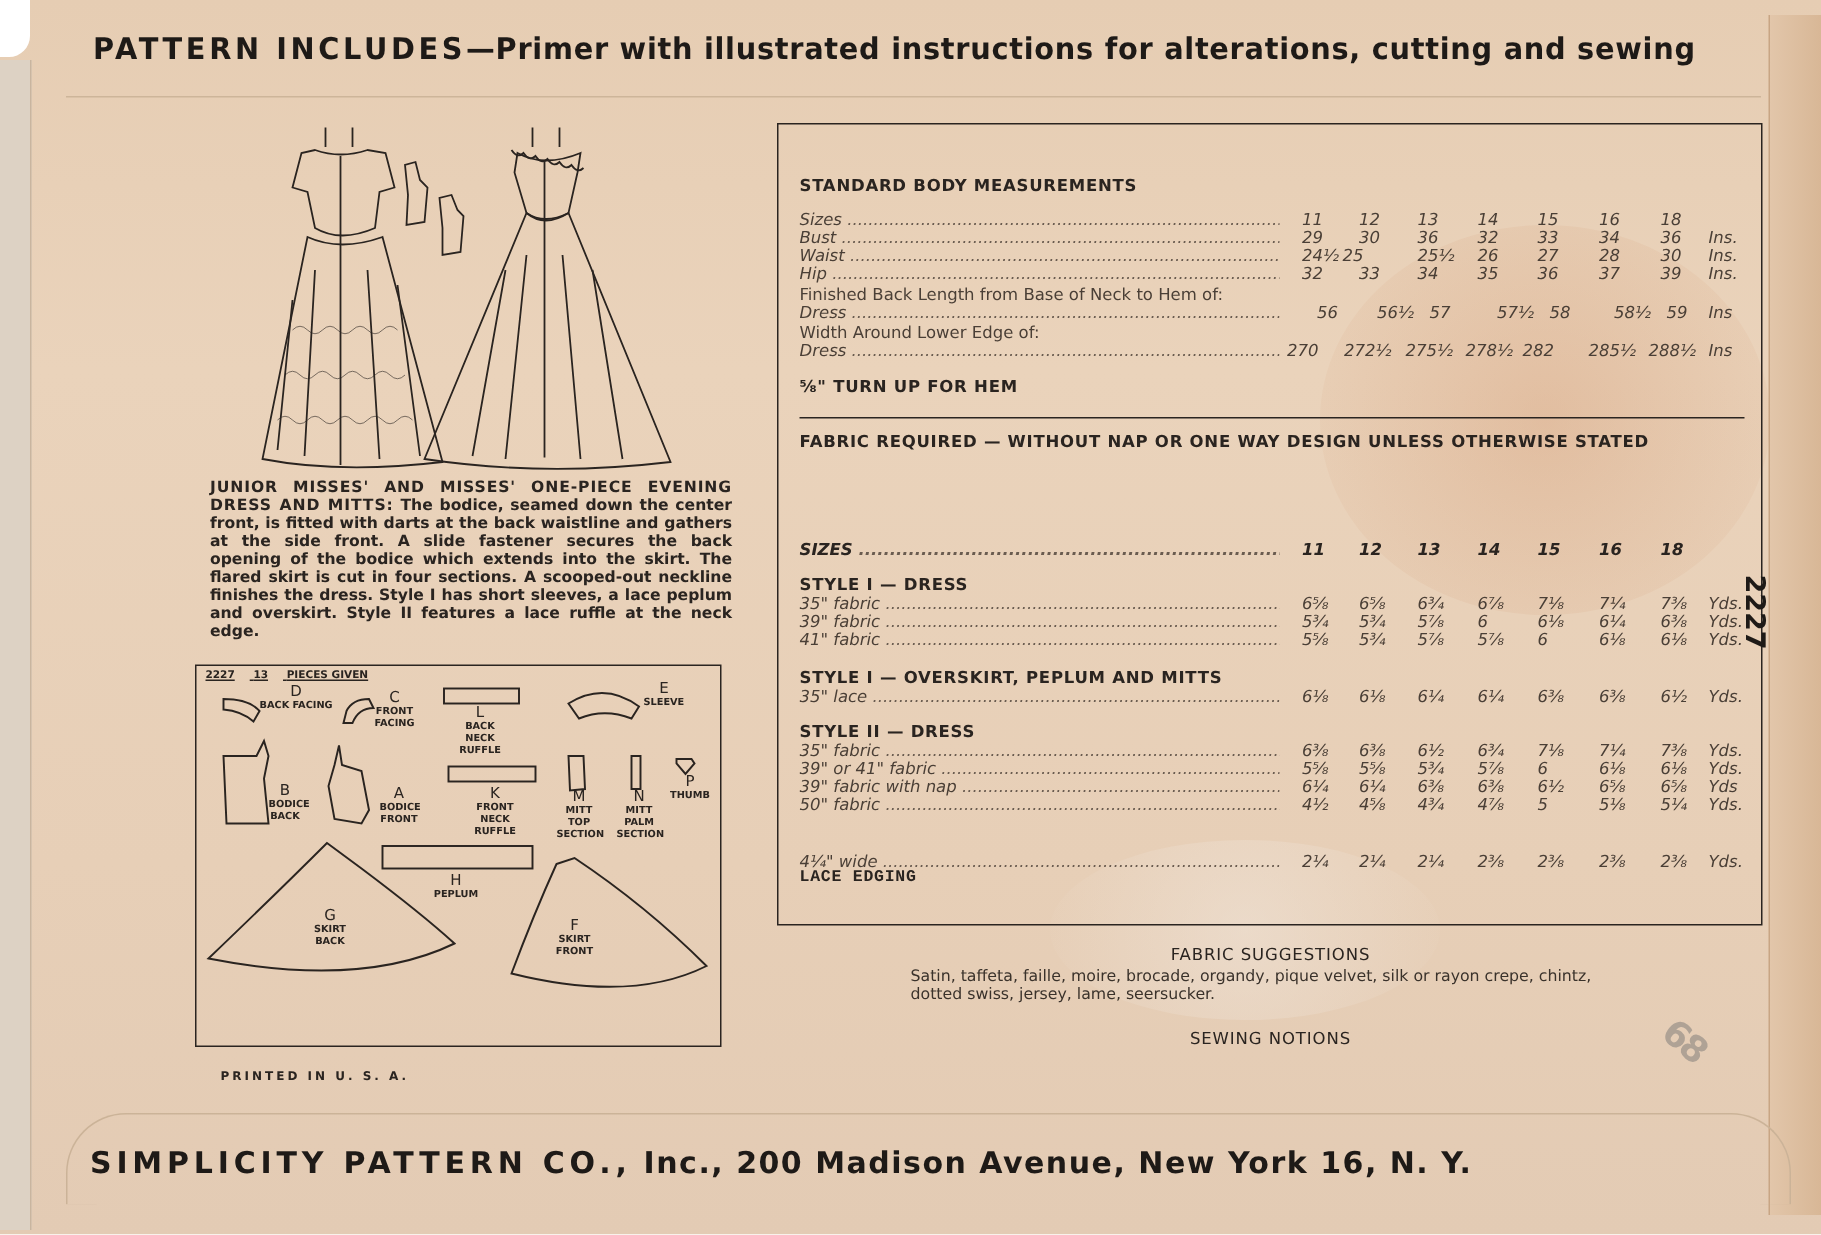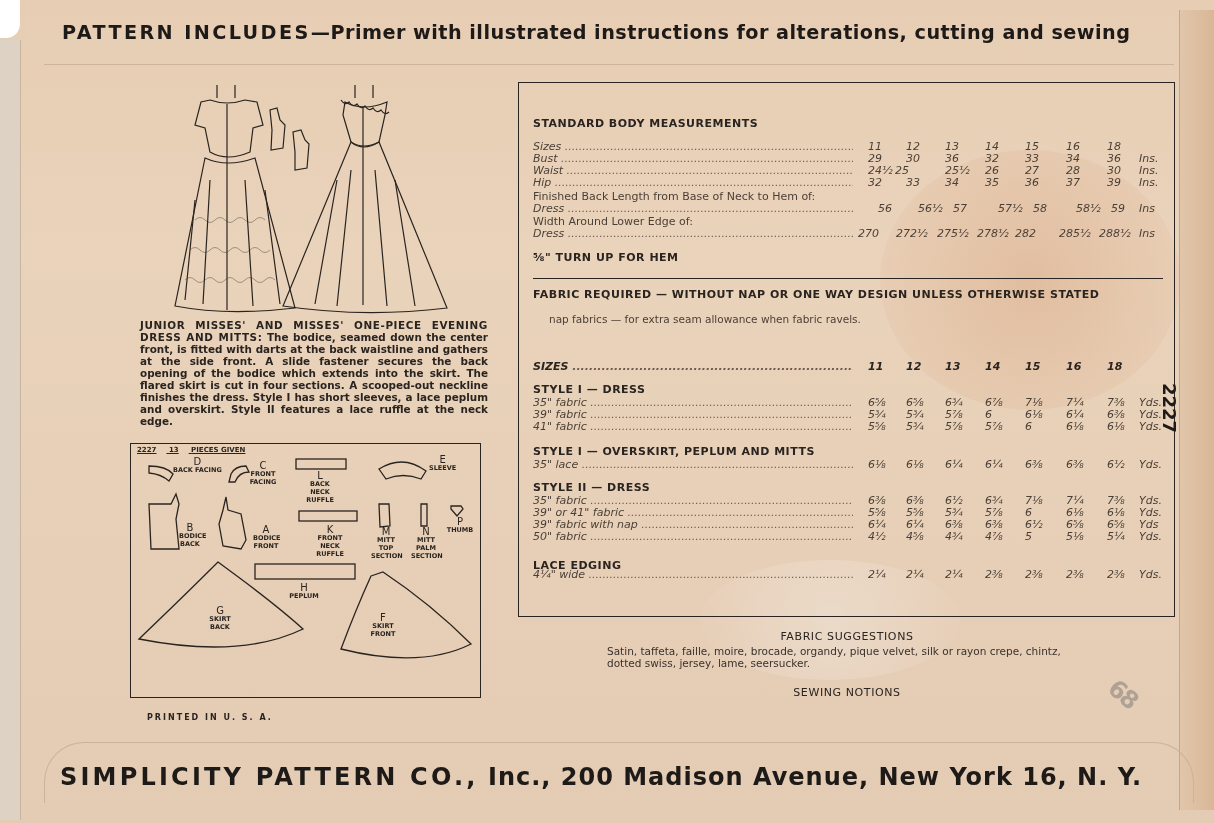--- a/index.html
+++ b/index.html
@@ -6,21 +6,21 @@
   body{width:1214px;height:823px;background:#ffffff;position:relative;overflow:hidden;font-family:"DejaVu Sans",sans-serif;color:#2a2420;}
   .envelope{position:absolute;left:0;top:0;width:1214px;height:823px;
     background:linear-gradient(180deg,#e6cdb3 0%,#ead3bb 30%,#e7cfb7 70%,#e3cbb4 100%);}
   .left-strip{position:absolute;left:0;top:40px;width:20px;height:780px;background:#ddd2c4;border-right:1px solid #c9b59f;}
   .tear{position:absolute;left:0;top:0;width:20px;height:38px;background:#fff;border-bottom-right-radius:14px;}
   .right-flap{position:absolute;right:0;top:10px;width:34px;height:800px;background:linear-gradient(90deg,#e2c6aa,#d8b796);border-left:1px solid #c8a584;}
   .stain{position:absolute;border-radius:50%;pointer-events:none;}
   .header{position:absolute;left:62px;top:20px;font-size:20px;font-weight:bold;letter-spacing:0.5px;color:#1e1a17;white-space:nowrap;transform:scaleX(0.96);transform-origin:left;}
   .header .lead{letter-spacing:2.5px;}
   .flap-line{position:absolute;left:44px;right:40px;height:0;border-top:1px solid #cdb59a;}
-  .footer{position:absolute;left:60px;top:763px;font-size:24px;font-weight:bold;color:#1e1a17;white-space:nowrap;letter-spacing:1px;}
+  .footer{position:absolute;left:60px;top:763px;font-size:20px;font-weight:bold;color:#1e1a17;white-space:nowrap;letter-spacing:1px;}
   .footer .lead{letter-spacing:3.2px;}
   .footer-curve{position:absolute;left:44px;top:742px;width:1148px;height:60px;border:1px solid #cbb398;border-bottom:none;border-radius:40px 40px 0 0;}
 
   .illus{position:absolute;left:165px;top:80px;width:300px;height:235px;}
   .desc{position:absolute;left:140px;top:319px;width:348px;font-size:10.4px;line-height:12px;font-weight:bold;text-align:justify;color:#2a2420;}
   .desc .title{letter-spacing:0.6px;}
   .pieces{position:absolute;left:130px;top:443px;width:349px;height:253px;border:1.5px solid #2a2420;}
   .pieces-head{position:absolute;left:6px;top:2px;font-size:7px;font-weight:bold;text-decoration:underline;}
   .pieces-head span{margin-right:10px;}
   .pc-label{position:absolute;font-size:6.5px;font-weight:bold;line-height:8px;text-align:center;}
@@ -197,21 +197,20 @@
         <span class="v" style="left:482px">282</span>
         <span class="v" style="left:526px">285½</span>
         <span class="v" style="left:566px">288½</span>
       <span class="unit">Ins</span>
     </div>
     <div class="sect-title" style="left:14px;top:168px;">⅝" TURN UP FOR HEM</div>
     <div class="divider" style="top:195px;"></div>
 
     <div class="sect-title" style="left:14px;top:205px;">FABRIC REQUIRED — WITHOUT NAP OR ONE WAY DESIGN UNLESS OTHERWISE STATED</div>
     <div class="note">
-      <span class="ind">nap fabrics — for extra seam allowance when fabric ravels.</span>
     </div>
 
     <div class="row" style="top:278px;font-weight:bold;color:#2a2420;">
       <span class="lbl">SIZES</span>
       <span class="v" style="left:335px">11</span>
         <span class="v" style="left:373px">12</span>
         <span class="v" style="left:412px">13</span>
         <span class="v" style="left:452px">14</span>
         <span class="v" style="left:492px">15</span>
         <span class="v" style="left:533px">16</span>
@@ -305,21 +304,21 @@
       <span class="v" style="left:335px">4½</span>
         <span class="v" style="left:373px">4⅝</span>
         <span class="v" style="left:412px">4¾</span>
         <span class="v" style="left:452px">4⅞</span>
         <span class="v" style="left:492px">5</span>
         <span class="v" style="left:533px">5⅛</span>
         <span class="v" style="left:574px">5¼</span>
       <span class="unit">Yds.</span>
     </div>
 
-    <div class="sect-title" style="left:14px;top:476px;">LACE EDGING</div>
+    <div class="sect-title" style="left:14px;top:496px;font-family:Liberation Mono, monospace;">LACE EDGING</div>
     <div class="row" style="top:486px;">
       <span class="lbl">4¼" wide</span>
       <span class="v" style="left:335px">2¼</span>
         <span class="v" style="left:373px">2¼</span>
         <span class="v" style="left:412px">2¼</span>
         <span class="v" style="left:452px">2⅜</span>
         <span class="v" style="left:492px">2⅜</span>
         <span class="v" style="left:533px">2⅜</span>
         <span class="v" style="left:574px">2⅜</span>
       <span class="unit">Yds.</span>

